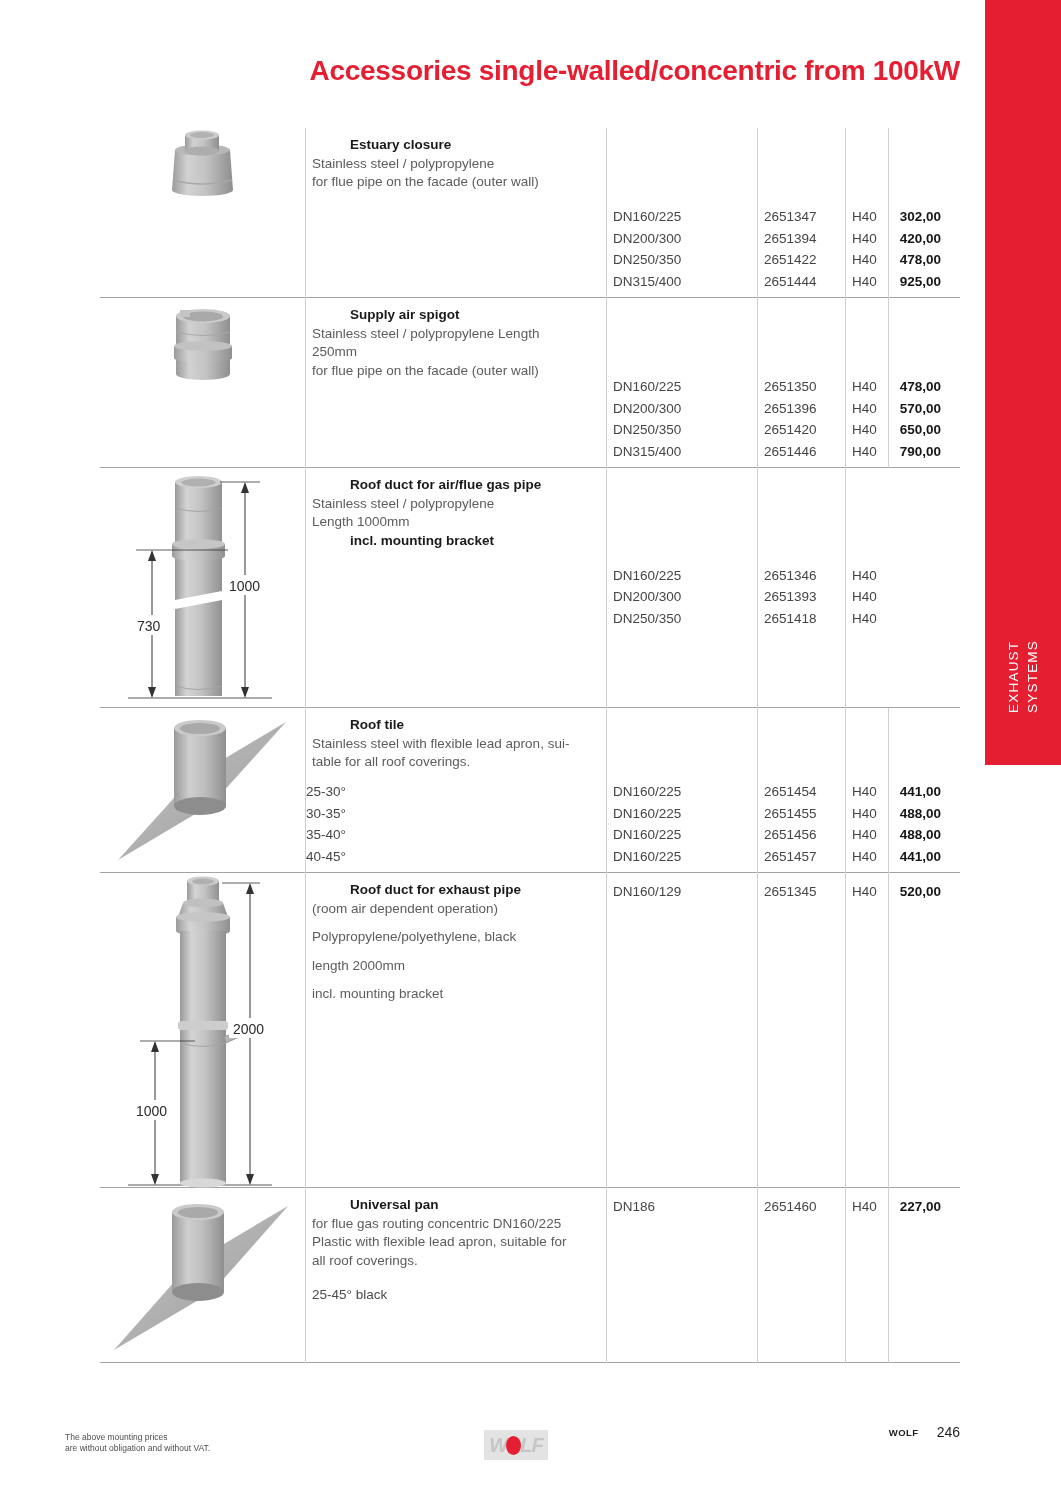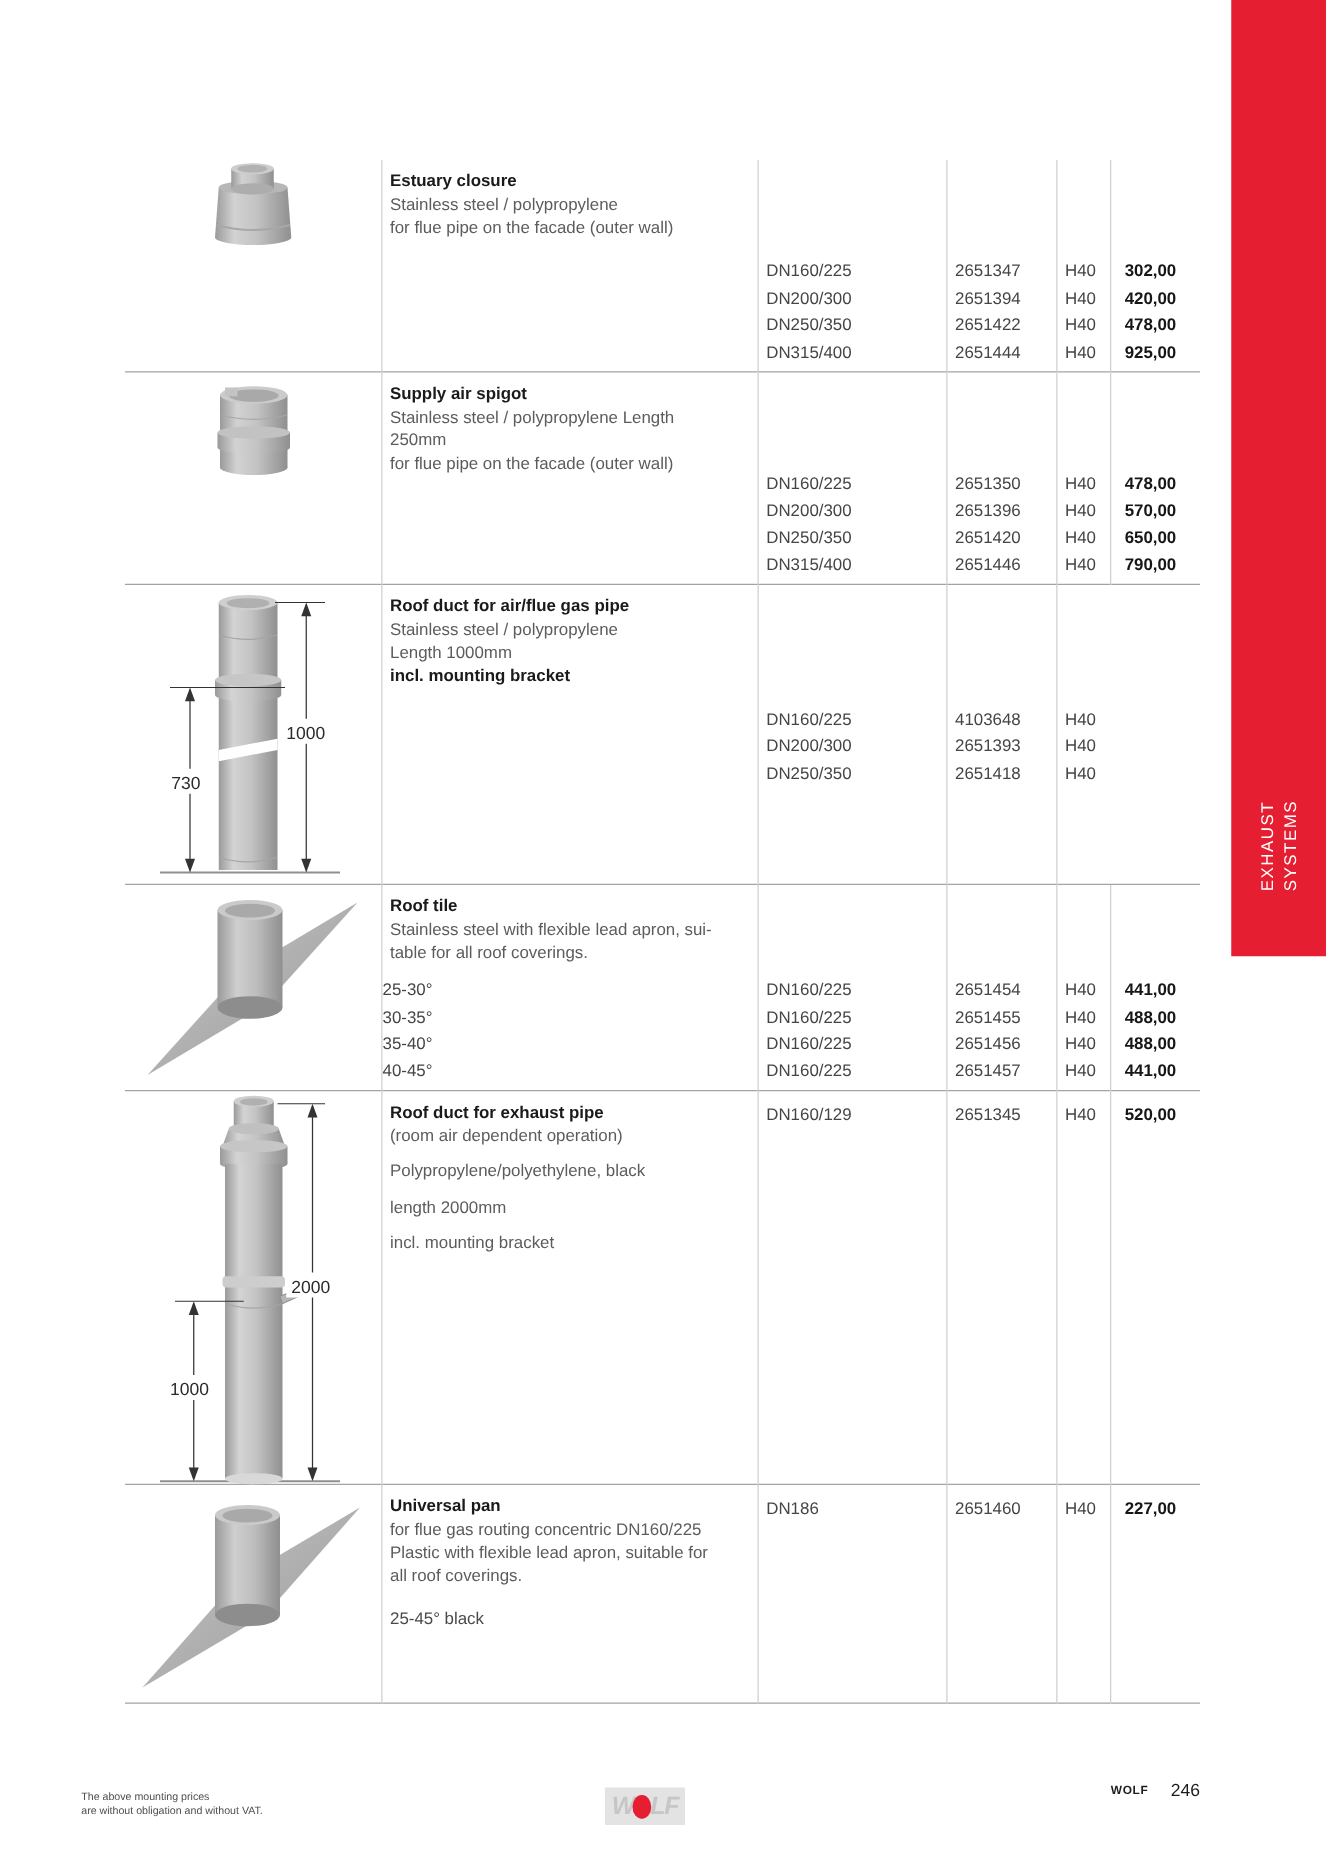--- a/index.html
+++ b/index.html
@@ -30,21 +30,21 @@
     display:grid; grid-template-columns:205px 301px 151px 88px 43px 72px;
     position:relative; box-sizing:border-box;
   }
   .r-prod { border-bottom:1px solid #a3a3a3; }
   .thead { height:27px; background:#e9e9e9; color:#6b6b6b; font-size:13px; }
   .thead .cell { display:flex; align-items:center; padding-left:6px; }
   .thead .euro-h { justify-content:flex-end; padding-right:8px; padding-left:0; font-weight:bold; color:#2e2e2e; font-size:14px; }
   .cell { position:relative; box-sizing:border-box; min-width:0; }
   .cell + .cell { border-left:1px solid #cfcfcf; }
   .desc-cell { padding:8px 8px 6px 6px; font-size:13.5px; color:#5c5c5c; line-height:18.5px; }
-  .p-title { color:#1a1a1a; font-weight:bold; }
+  .p-title { color:#1a1a1a; font-weight:bold;margin-left:38px; }
   .d-line.sp { margin-top:10px; }
   .angle-note { margin-top:16px; color:#4a4a4a; }
   .stack { position:absolute; left:0; right:16px; }
   .stack.bottom { bottom:6px; }
   .stack.mid3 { top:97px; }
   .stack.top { top:8px; }
   .vline {
     height:21.4px; line-height:21.4px; font-size:13.5px; color:#454545;
     padding-left:6px; white-space:nowrap;
   }
@@ -70,20 +70,21 @@
     display:flex; align-items:center; justify-content:flex-end; gap:18px;
   }
   .page-info .brand { font-size:9.5px; font-weight:bold; letter-spacing:0.5px; color:#1d1d1d; }
   .page-info .pnum { font-size:14px; color:#1d1d1d; }
 </style>
 </head>
 <body>
 
 <div class="page">
 
+  <div class="page-title">Accessories single-walled/concentric from 100kW</div>
 
   <div class="side-tab">
     <div class="tab-label">EXHAUST
 SYSTEMS</div>
   </div>
 
   <div class="tbl">
 
 
     <div class="trow r-prod" style="height:170px">
@@ -251,21 +252,21 @@
       </div>
       <div class="cell">
         <div class="stack mid3">
           <div class="vline">DN160/225</div>
           <div class="vline">DN200/300</div>
           <div class="vline">DN250/350</div>
         </div>
       </div>
       <div class="cell">
         <div class="stack mid3">
-          <div class="vline">4103648</div>
+          <div class="vline">2651346</div>
           <div class="vline">2651393</div>
           <div class="vline">2651418</div>
         </div>
       </div>
       <div class="cell">
         <div class="stack mid3">
           <div class="vline">H40</div>
           <div class="vline">H40</div>
           <div class="vline">H40</div>
         </div>

